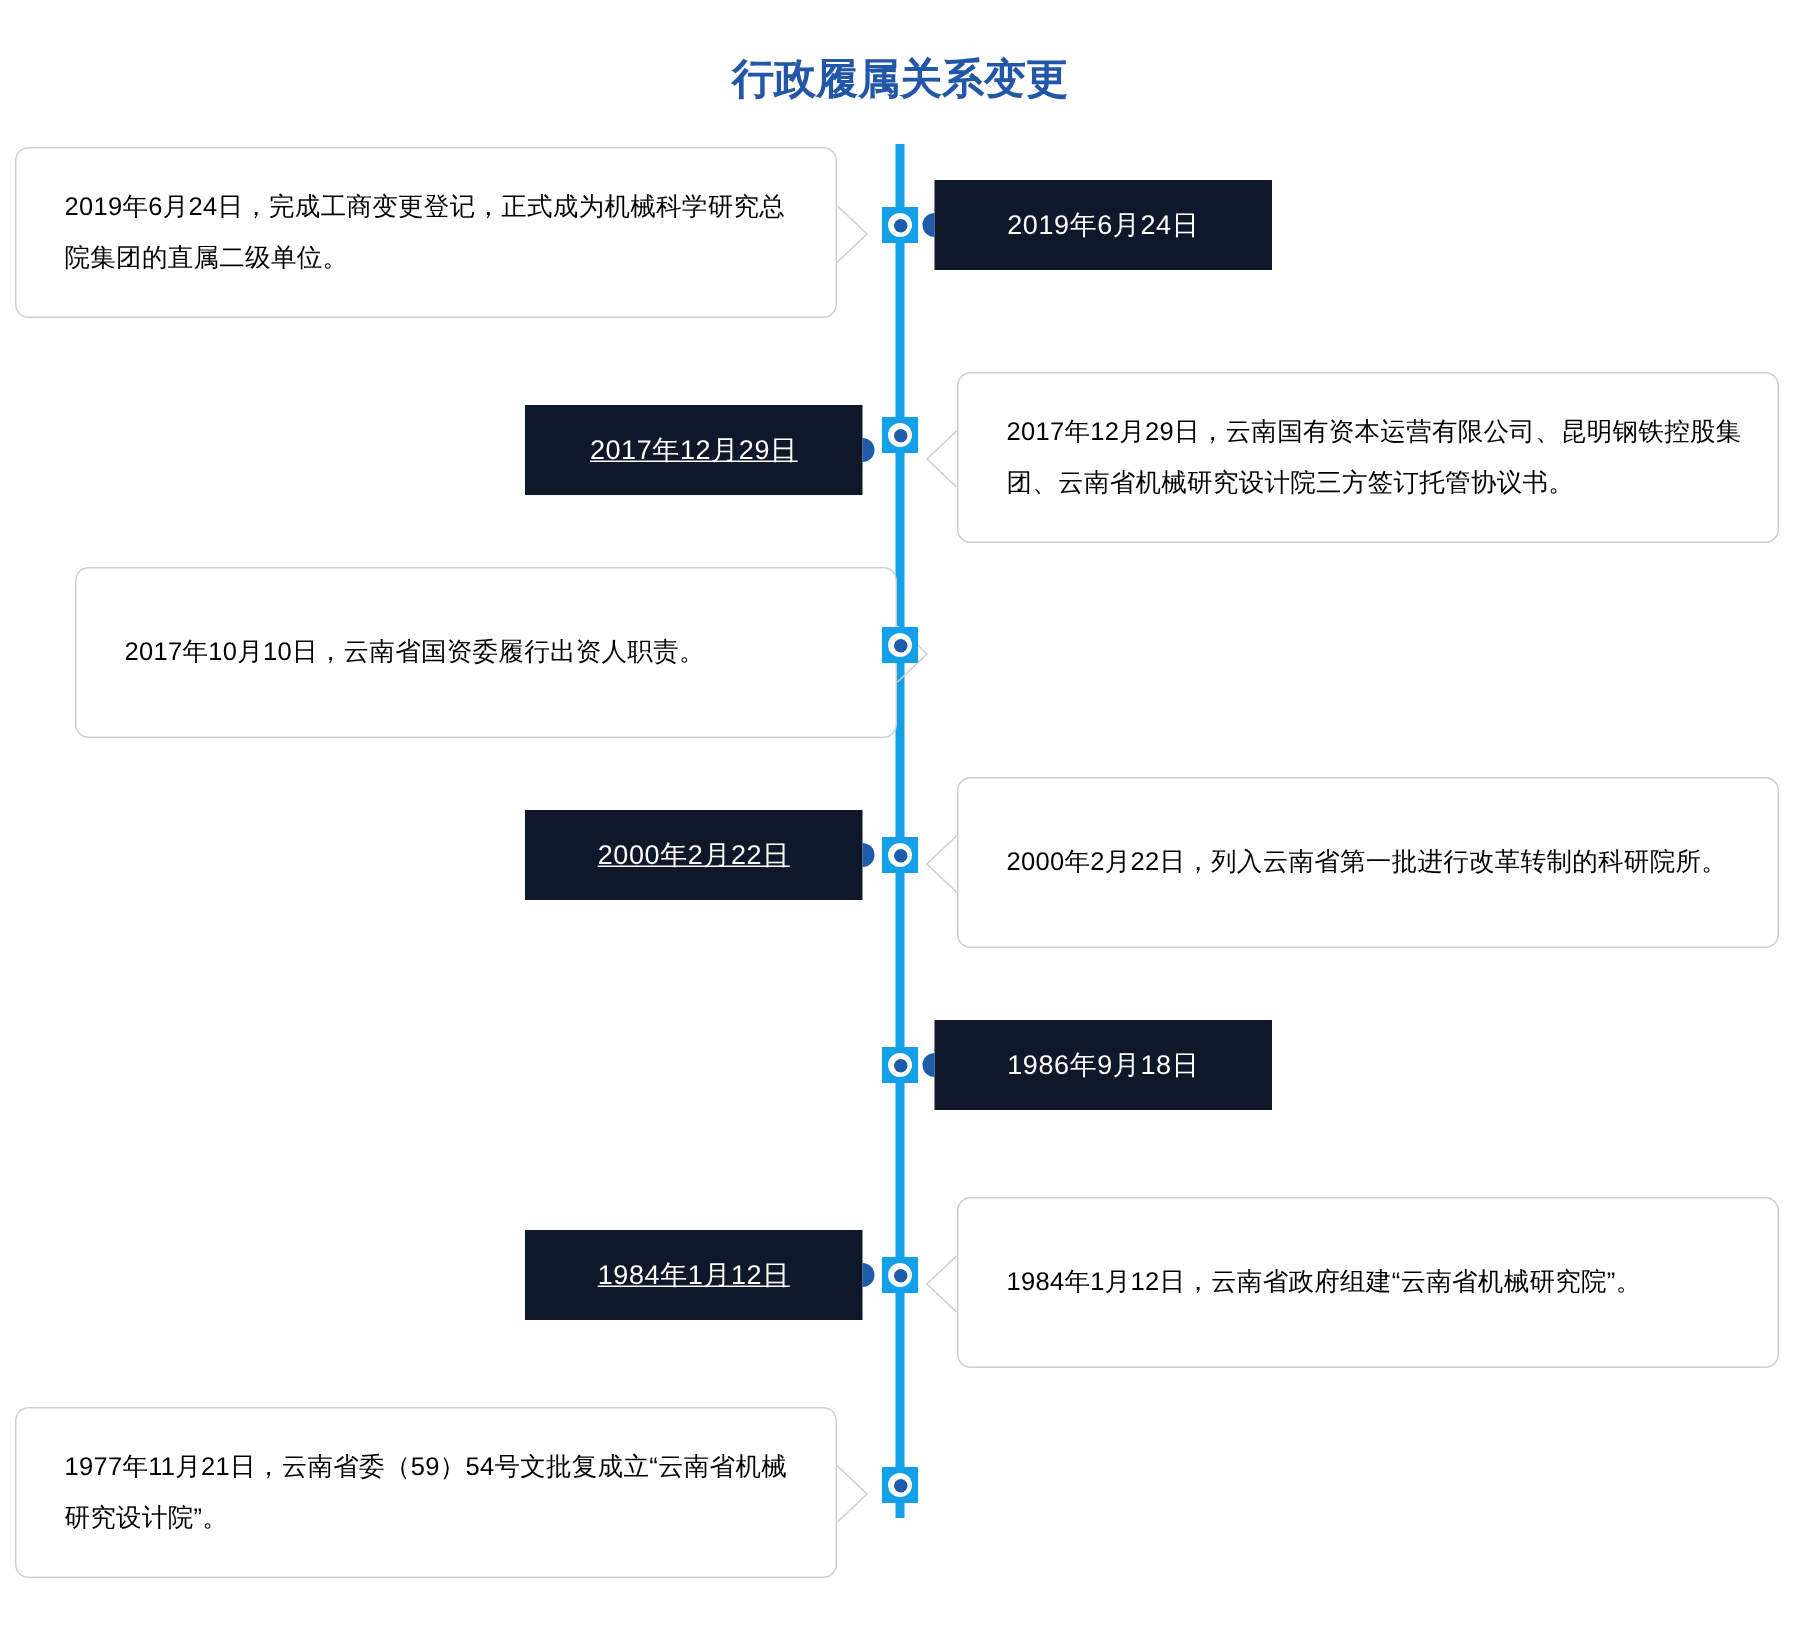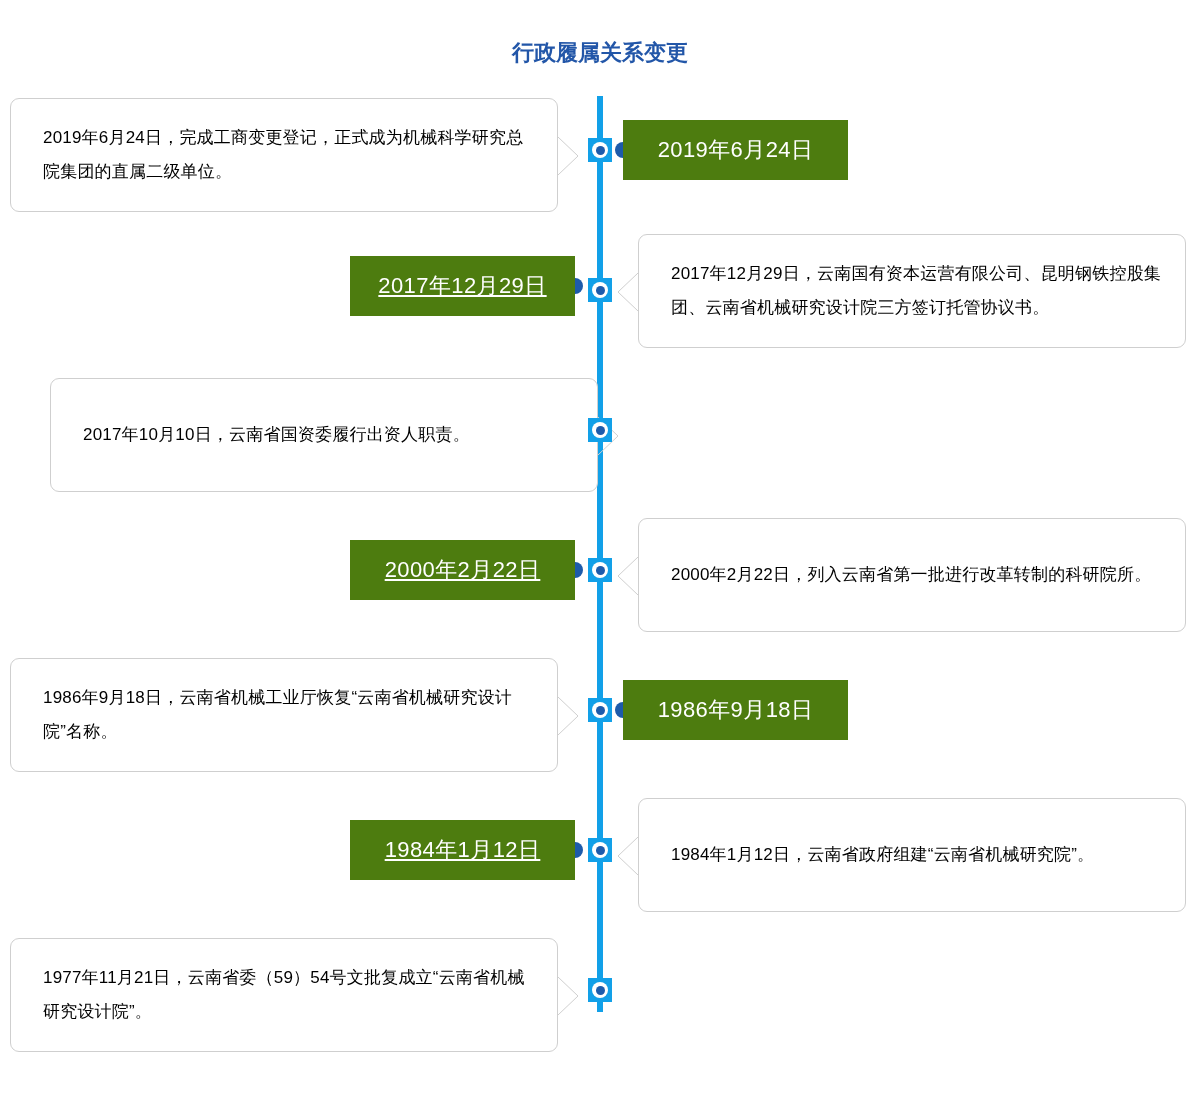--- a/index.html
+++ b/index.html
@@ -20,21 +20,21 @@
     height: 1100px;
   }
 
   
   .title {
     position: absolute;
     top: 36px;
     left: 0;
     width: 1200px;
     text-align: center;
-    font-size: 22px;
+    font-size: 28px;
     font-weight: bold;
     color: #2256a8;
     letter-spacing: 0px;
     line-height: 34px;
     white-space: nowrap;
   }
 
   
   .axis-line {
     position: absolute;
@@ -113,23 +113,23 @@
   .card.left  .notch { right: -23px; }
   .card.right .notch { left: -23px; }
   .card .notch svg { display: block; }
 
   
   .badge {
     position: absolute;
     top: 22px;
     width: 225px;
     height: 60px;
-    background: #4d7c0f;
+    background: #0f172a;
     color: #ffffff;
-    font-size: 22px;
+    font-size: 18px;
     line-height: 60px;
     text-align: center;
     letter-spacing: 0.4px;
     white-space: nowrap;
   }
   .badge.right { left: 623px; }
   .badge.left  { left: 350px; text-decoration: underline; }
 
   
   .badge .nub {
@@ -156,21 +156,21 @@
         <div class="card left">
           <div class="card-text">2019年6月24日，完成工商变更登记，正式成为机械科学研究总院集团的直属二级单位。</div>
           <div class="notch">
             <svg width="24" height="38" viewBox="0 0 24 38">
               <path d="M0,0 L20,19 L0,38" fill="none" stroke="#cfcfcf" stroke-width="1"></path>
             </svg>
           </div>
         </div>
         <div class="badge right"><span class="nub"></span><span>2019年6月24日</span></div>
       </div>
-      <div class="row" style="top: 234px;">
+      <div class="row" style="top: 248px;">
         <div class="card right">
           <div class="card-text">2017年12月29日，云南国有资本运营有限公司、昆明钢铁控股集团、云南省机械研究设计院三方签订托管协议书。</div>
           <div class="notch">
             <svg width="24" height="38" viewBox="0 0 24 38">
               <path d="M22,0 L2,19 L22,38" fill="none" stroke="#cfcfcf" stroke-width="1"></path>
             </svg>
           </div>
         </div>
         <div class="badge left"><span class="nub"></span><span>2017年12月29日</span></div>
       </div>
@@ -189,28 +189,20 @@
           <div class="card-text">2000年2月22日，列入云南省第一批进行改革转制的科研院所。</div>
           <div class="notch">
             <svg width="24" height="38" viewBox="0 0 24 38">
               <path d="M22,0 L2,19 L22,38" fill="none" stroke="#cfcfcf" stroke-width="1"></path>
             </svg>
           </div>
         </div>
         <div class="badge left"><span class="nub"></span><span>2000年2月22日</span></div>
       </div>
       <div class="row" style="top: 658px;">
-        <div class="card left">
-          <div class="card-text">1986年9月18日，云南省机械工业厅恢复“云南省机械研究设计院”名称。</div>
-          <div class="notch">
-            <svg width="24" height="38" viewBox="0 0 24 38">
-              <path d="M0,0 L20,19 L0,38" fill="none" stroke="#cfcfcf" stroke-width="1"></path>
-            </svg>
-          </div>
-        </div>
         <div class="badge right"><span class="nub"></span><span>1986年9月18日</span></div>
       </div>
       <div class="row" style="top: 798px;">
         <div class="card right">
           <div class="card-text">1984年1月12日，云南省政府组建“云南省机械研究院”。</div>
           <div class="notch">
             <svg width="24" height="38" viewBox="0 0 24 38">
               <path d="M22,0 L2,19 L22,38" fill="none" stroke="#cfcfcf" stroke-width="1"></path>
             </svg>
           </div>

